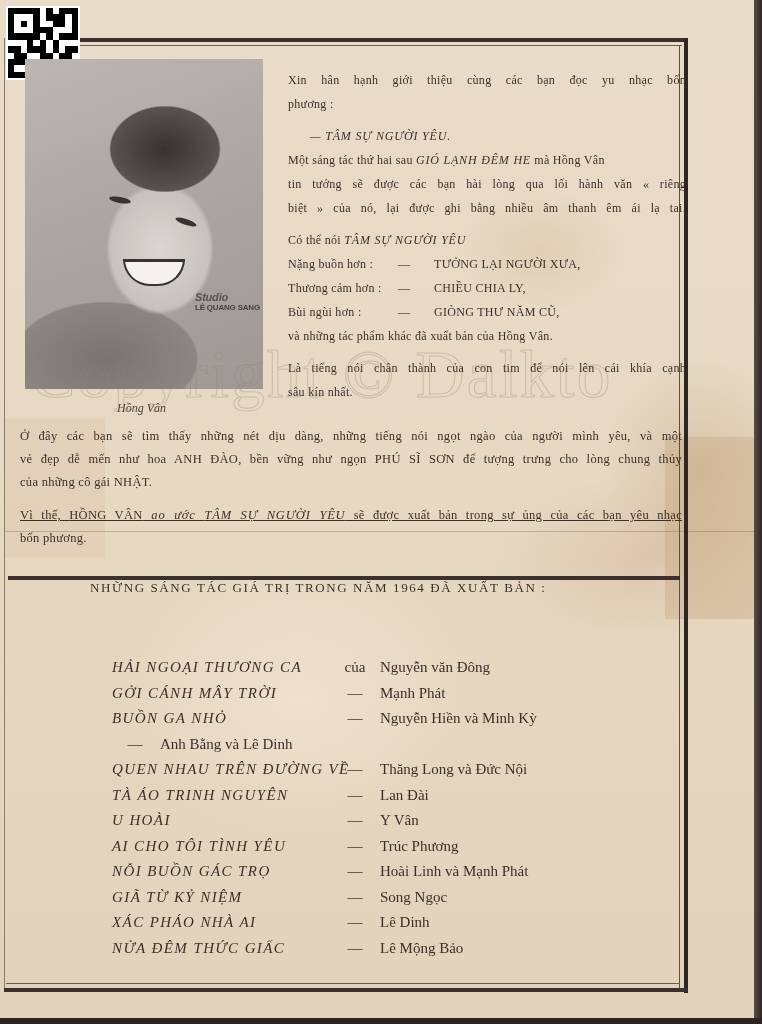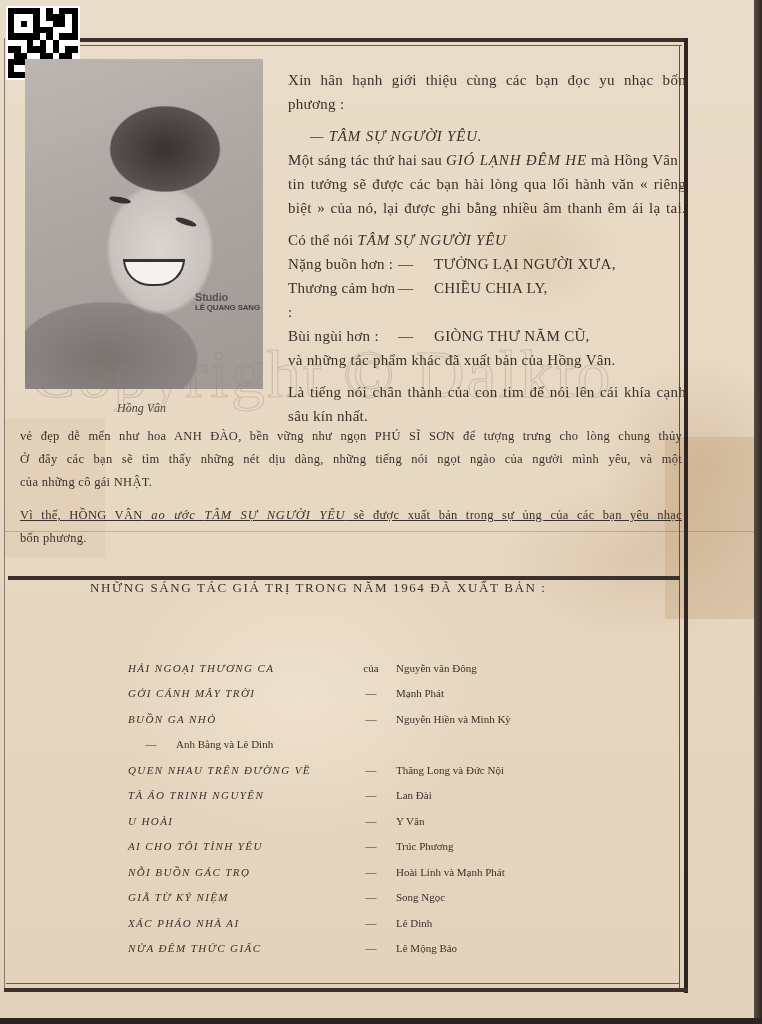--- a/index.html
+++ b/index.html
@@ -69,47 +69,47 @@
     position: absolute; left: 98px; top: 200px; width: 58px; height: 22px;
     border-radius: 0 0 30px 30px; background: #efece9; border: 2px solid #3b3634; border-top-width: 3px;
   }
   .photo .eye { position: absolute; width: 22px; height: 6px; border-radius: 50%; background: #3b3634; }
   .photo .eye.l { left: 84px; top: 138px; transform: rotate(10deg); }
   .photo .eye.r { left: 150px; top: 160px; transform: rotate(18deg); }
   .photo .stamp {
     position: absolute; left: 170px; top: 232px; font-family: "Liberation Sans", sans-serif;
     font-size: 8px; font-weight: bold; color: #4a4442; letter-spacing: -0.2px;
   }
-  .photo .stamp .s1 { font-size: 11px; display: block; color: #5a5452; }
+  .photo .stamp .s1 { font-size: 11px; font-style: italic; display: block; color: #5a5452; }
 
   .caption { position: absolute; left: 117px; top: 401px; font-size: 12px; font-style: italic; color: #4a3f38; }
 
   .watermark {
     position: absolute; left: 30px; top: 335px; font-size: 68px; font-family: "Liberation Serif", serif;
     color: transparent; -webkit-text-stroke: 1px rgba(150,130,120,0.35); letter-spacing: 2px; white-space: nowrap;
   }
 
-  .intro { position: absolute; left: 288px; top: 68px; width: 398px; font-size: 15px; line-height: 24px; letter-spacing: 0.3px; }
+  .intro { position: absolute; left: 288px; top: 68px; width: 398px; font-size: 12px; line-height: 24px; letter-spacing: 0.3px; }
   .intro p { margin: 0; }
   .just { text-align: justify; text-align-last: justify; }
   .it { font-style: italic; letter-spacing: 0.8px; }
   .gap { height: 8px; }
   .col-row { display: flex; }
   .col-row .k { width: 110px; }
   .col-row .sep { width: 36px; }
   .center-line { padding-left: 98px; }
 
   .body-text { position: absolute; left: 20px; top: 425px; width: 662px; font-size: 12.5px; line-height: 23px; letter-spacing: 0.3px; }
   .body-text p { margin: 0; }
   .body-text .para2 { margin-top: 10px; text-decoration: underline; }
 
   .list-title {
     position: absolute; left: 90px; top: 580px; width: 520px; font-size: 13px; letter-spacing: 1.6px; white-space: nowrap;
   }
-  .songs { position: absolute; left: 128px; top: 655px; width: 440px; font-size: 11px; }
+  .songs { position: absolute; left: 112px; top: 655px; width: 440px; font-size: 15px; }
   .song { display: flex; height: 25.5px; align-items: center; }
   .song .t { width: 220px; font-style: italic; letter-spacing: 1.4px; white-space: nowrap; }
   .song .b { width: 46px; text-align: center; }
   .song .a { padding-left: 2px; white-space: nowrap; }
 </style>
 </head>
 <body>
 
 <div class="page">
   <div class="tape2"></div>
@@ -294,24 +294,24 @@
       <span class="sep">—</span>
       <span>GIÒNG THƯ NĂM CŨ,</span>
     </div>
     <p>và những tác phẩm khác đã xuất bản của Hồng Vân.</p>
     <div class="gap"></div>
     <p class="just">Là tiếng nói chân thành của con tim để nói lên cái khía cạnh</p>
     <p>sâu kín nhất.</p>
   </div>
 
   <div class="body-text">
+    <p class="just">Ở đây các bạn sẽ tìm thấy những nét dịu dàng, những tiếng nói ngọt ngào của người mình yêu, và một</p>
     <p class="just">
       <span>vẻ đẹp dễ mến như hoa </span><span>ANH ĐÀO</span><span>, bền vững như ngọn </span><span>PHÚ SĨ SƠN</span><span> để tượng trưng cho lòng chung thủy</span>
     </p>
-    <p class="just">Ở đây các bạn sẽ tìm thấy những nét dịu dàng, những tiếng nói ngọt ngào của người mình yêu, và một</p>
     <p>
       <span>của những cô gái </span><span>NHẬT</span><span>.</span>
     </p>
     <p class="just para2">
       <span>Vì thế, </span><span>HỒNG VÂN</span><span class="it"> ao ước </span><span class="it">TÂM SỰ NGƯỜI YÊU</span><span> sẽ được xuất bản trong sự ủng của các bạn yêu nhạc</span>
     </p>
     <p>bốn phương.</p>
   </div>
 
   <div class="list-title">NHỮNG SÁNG TÁC GIÁ TRỊ TRONG NĂM 1964 ĐÃ XUẤT BẢN :</div>

